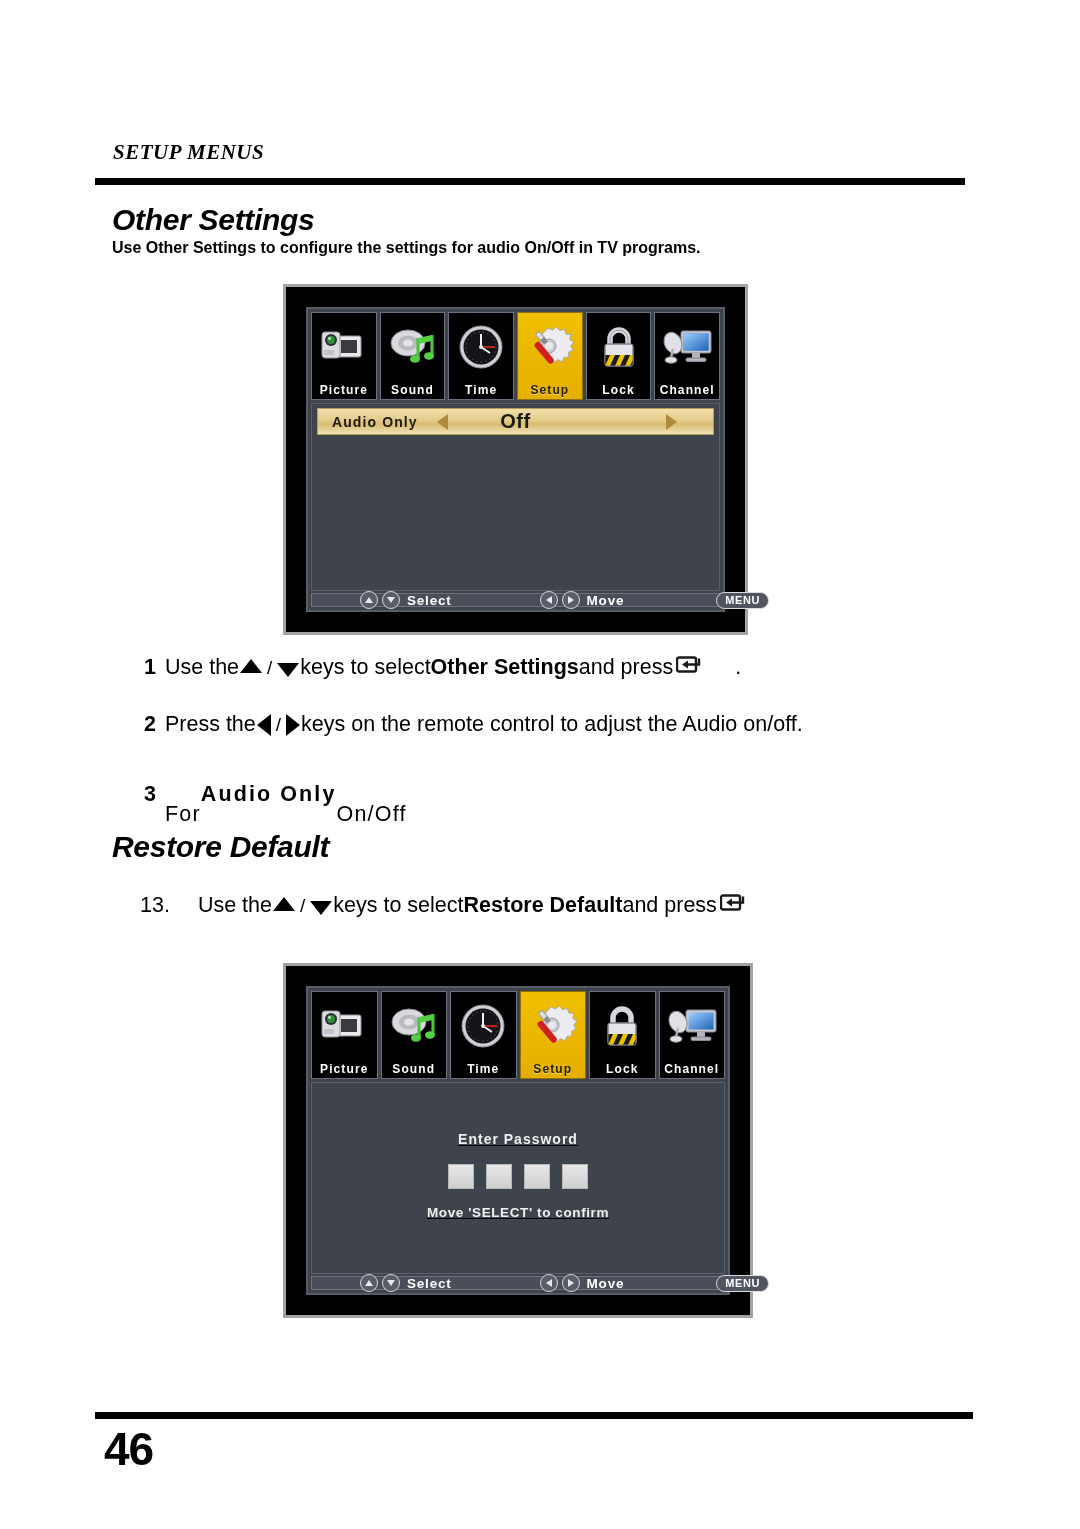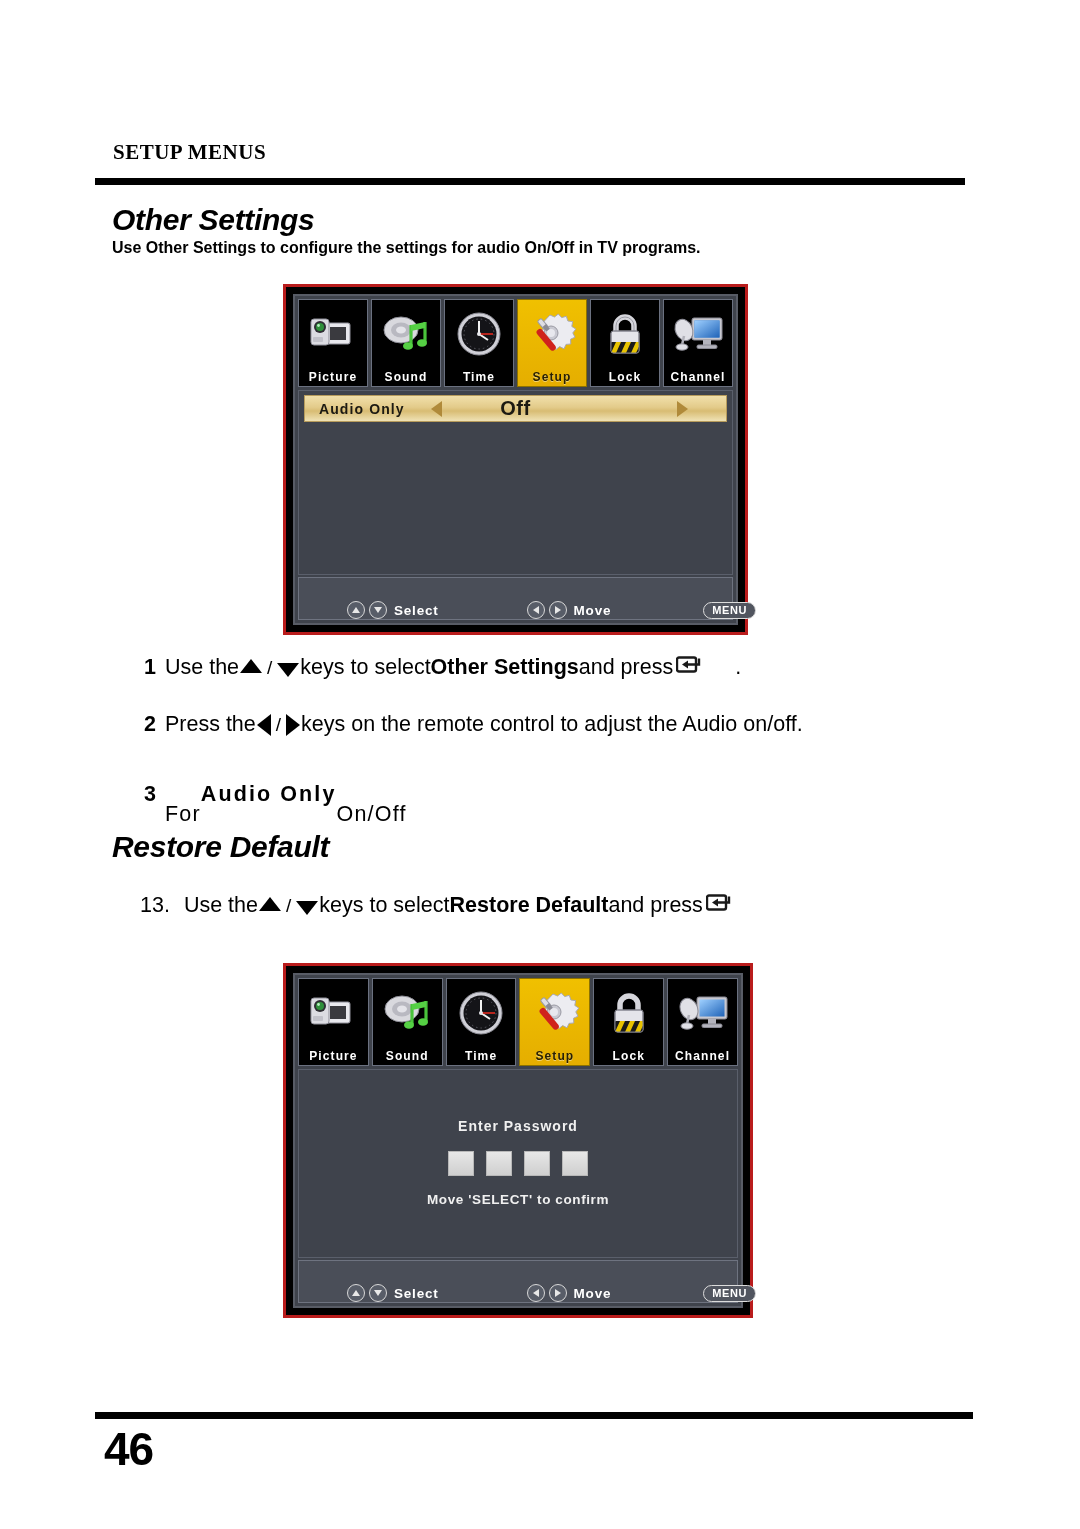--- a/index.html
+++ b/index.html
@@ -18,20 +18,21 @@
 
   
   .page-header {
     position: absolute;
     left: 113px;
     top: 140px;
     width: 860px;
   }
   .header-kicker {
     font-family: "Liberation Serif", serif;
+    font-style: italic;
     font-weight: bold;
     font-size: 21px;
     letter-spacing: 0.5px;
     color: #000;
   }
   .rule-top {
     position: absolute;
     left: 95px;
     top: 178px;
     width: 870px;
@@ -134,23 +135,23 @@
     height: 19px;
     margin: 0 3px;
     position: relative;
     top: -3px;
   }
 
   
   .osd {
     position: absolute;
     background: #000;
-    border: 3px solid #b91c1c;
+    border: 3px solid #a3a3a3;
     box-sizing: border-box;
-    padding: 7px;
+    padding: 20px;
   }
   .osd-inner {
     border: 2px solid #585c66;
     background: #3f434c;
     box-sizing: border-box;
     width: 100%;
     height: 100%;
     display: flex;
     flex-direction: column;
   }
@@ -261,20 +262,21 @@
     border-bottom: 8px solid transparent;
     border-left: 11px solid #b08a3a;
   }
 
   
   .passwd-block {
     position: absolute;
     left: 0; right: 0;
     top: 48px;
     text-align: center;
+    text-decoration: underline;
   }
   .passwd-title {
     font-size: 14px;
     font-weight: bold;
     color: #f0f0f0;
     letter-spacing: 1px;
   }
   .passwd-boxes {
     margin: 17px 0 16px 0;
     display: flex;
@@ -290,27 +292,27 @@
   .passwd-hint {
     font-size: 13.5px;
     font-weight: bold;
     color: #f0f0f0;
     letter-spacing: .6px;
   }
 
   
   .osd-footer {
     flex: 0 0 auto;
-    height: 43px;
+    height: 14px;
     margin: 0 3px 3px 3px;
     background: #4a4e58;
     border: 1px solid #6e7380;
     box-sizing: border-box;
     display: flex;
-    align-items: flex-end;
+    align-items: center;
     color: #ffffff;
     font-size: 13.5px;
     font-weight: bold;
     letter-spacing: .8px;
   }
   .footer-item {
     display: flex;
     align-items: center;
     gap: 7px;
   }
@@ -538,21 +540,21 @@
 <div class="step" id="step-3">
   <span class="step-num">3</span>
   <span class="spaced-norm">For </span>
   <b class="spaced">Audio Only</b>
   <span class="spaced-norm"> On/Off</span>
 </div>
 
 <div class="section-title" id="title-restore">Restore Default</div>
 
 <div class="step" id="step-13">
-  <span class="step-num" style="font-weight:normal;margin-right:14px">13.</span>
+  <span class="step-num" style="font-weight:normal;margin-right:28px">13.</span>
   <span>Use the</span>
   <span class="key-arrow key-up"></span>
   <span class="slash">/</span>
   <span class="key-arrow key-down"></span>
   <span>keys to select </span>
   <b>Restore Default</b>
   <span> and press</span>
   <span class="enter-key">
     <svg width="30" height="19" viewBox="0 0 30 19">
       <rect x="1" y="2.5" width="19" height="14" rx="2" fill="#fff" stroke="#1a1a1a" stroke-width="2.4"></rect>

